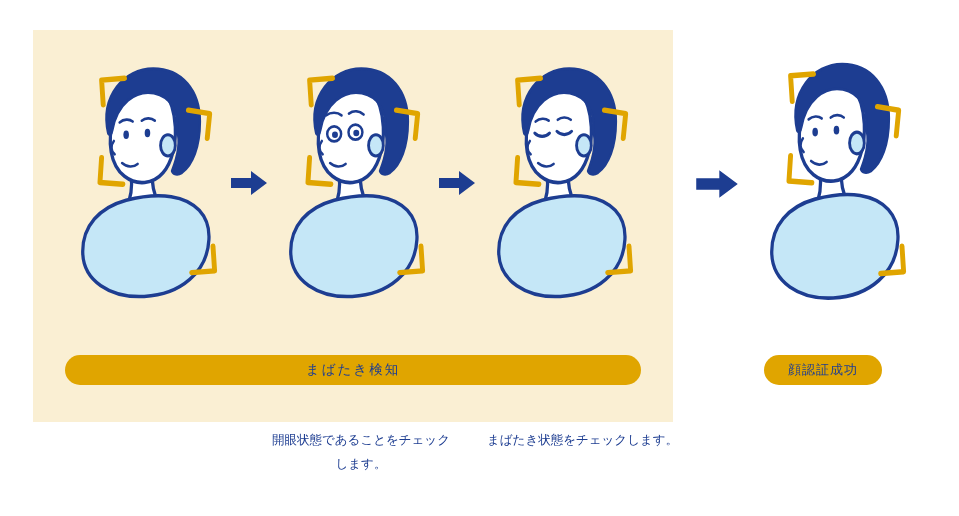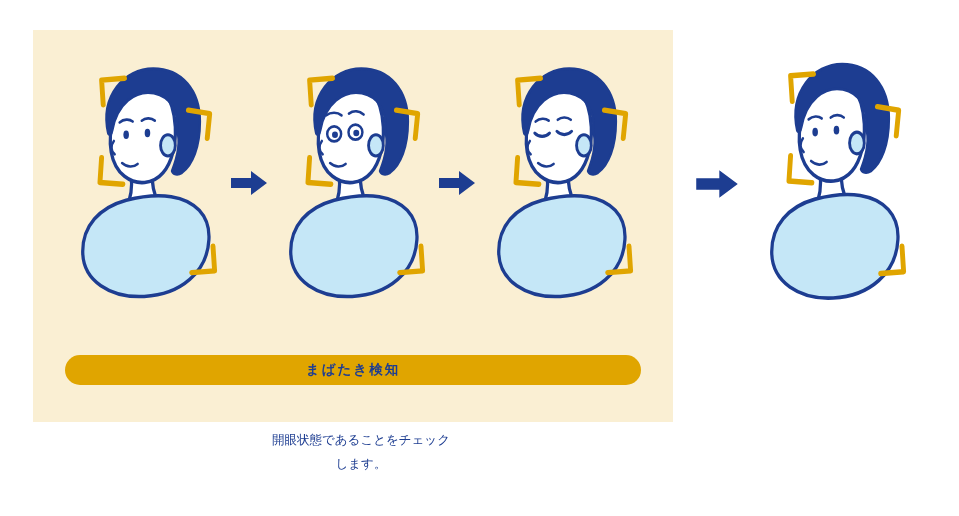--- a/index.html
+++ b/index.html
@@ -9,21 +9,21 @@
   .panel { position:absolute; left:33px; top:30px; width:640px; height:392px; background:#FAEFD3; }
   .faces-row { display:flex; justify-content:space-between; padding:20px 26px 0; }
 
   .face { width:172px; height:265px; flex:0 0 auto; }
   .face svg { width:100%; height:100%; display:block; }
 
   .arrow { margin-top:120px; flex:0 0 auto; }
   .arrow svg { display:block; }
 
   .pill { position:absolute; background:#E0A500; border-radius:999px; height:30px;
-          color:#1D3D91; font-weight:bold; font-size:13.5px; letter-spacing:2px;
+          color:#1D3D91; font-weight:normal; font-size:13.5px; letter-spacing:2px;
           text-align:center; line-height:30px; }
   .pill-main { left:32px; top:325px; width:576px; }
   .pill-result { left:764px; top:355px; width:118px; font-size:13px; letter-spacing:1px; }
 
   .arrow-outside { position:absolute; left:695px; top:169px; margin:0; }
   .face-result { position:absolute; left:748px; top:45px; width:172px; height:272px; }
 
   .caption { position:absolute; color:#1D3D91; font-size:12.5px; line-height:1.95;
              white-space:pre-line; }
   .caption-1 { left:272px; top:428px;text-align:center; }
@@ -253,18 +253,20 @@
 
     <g fill="none" stroke="#E0A500" stroke-width="6" stroke-linecap="round" stroke-linejoin="round">
       <path d="M54 62 L52 34 L80 32"></path>
       <path d="M158 68 L184 72 L181 100"></path>
       <path d="M52 122 L50 150 L78 152"></path>
       <path d="M188 222 L190 250 L162 252"></path>
     </g>
   </svg>
 </figure>
 
+  <div class="pill pill-result">顔認証成功</div>
 
   <p class="caption caption-1">開眼状態であることをチェック
 します。</p>
 
+  <p class="caption caption-2">まばたき状態をチェックします。</p>
 
 </div>
 
 </body></html>

